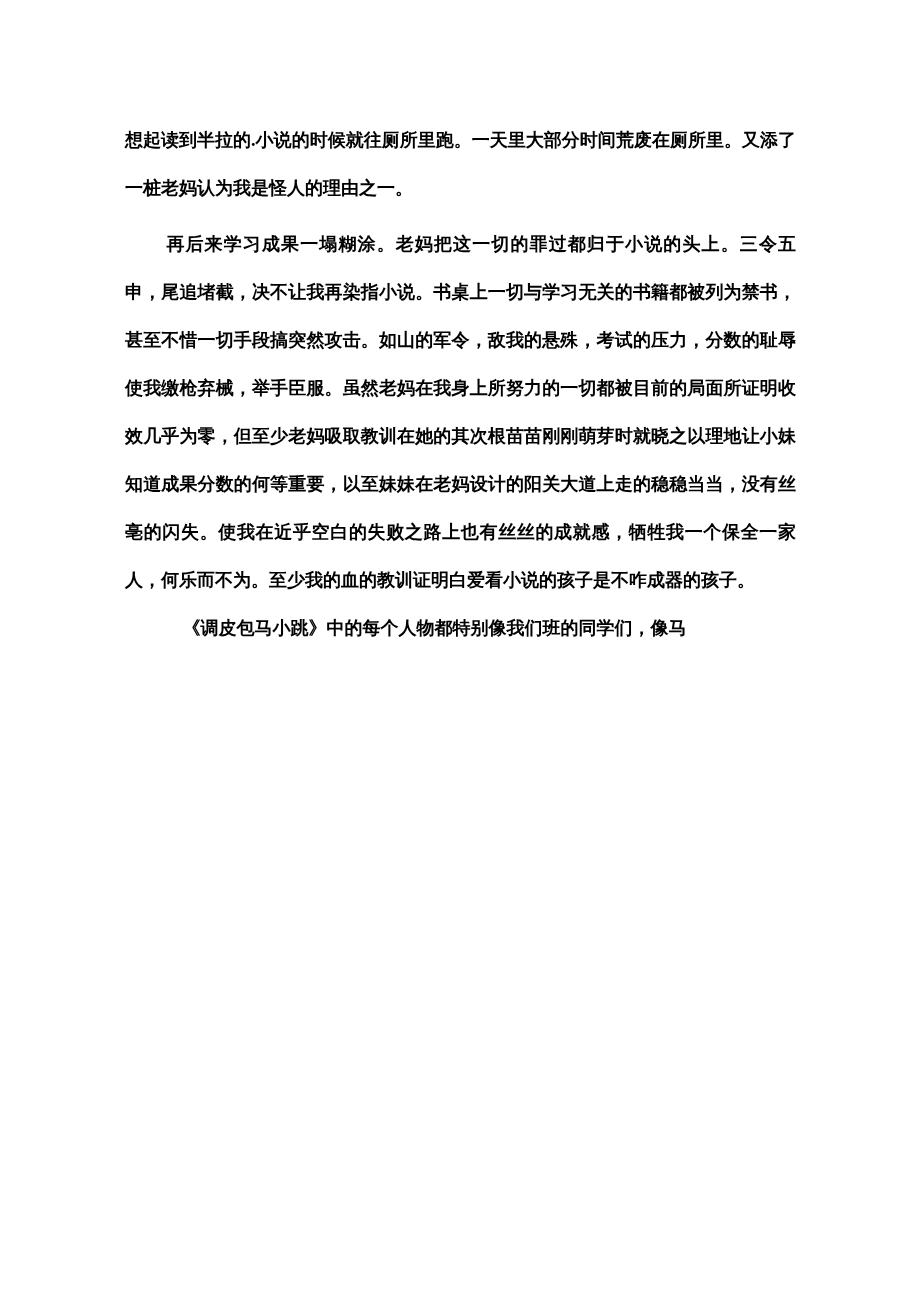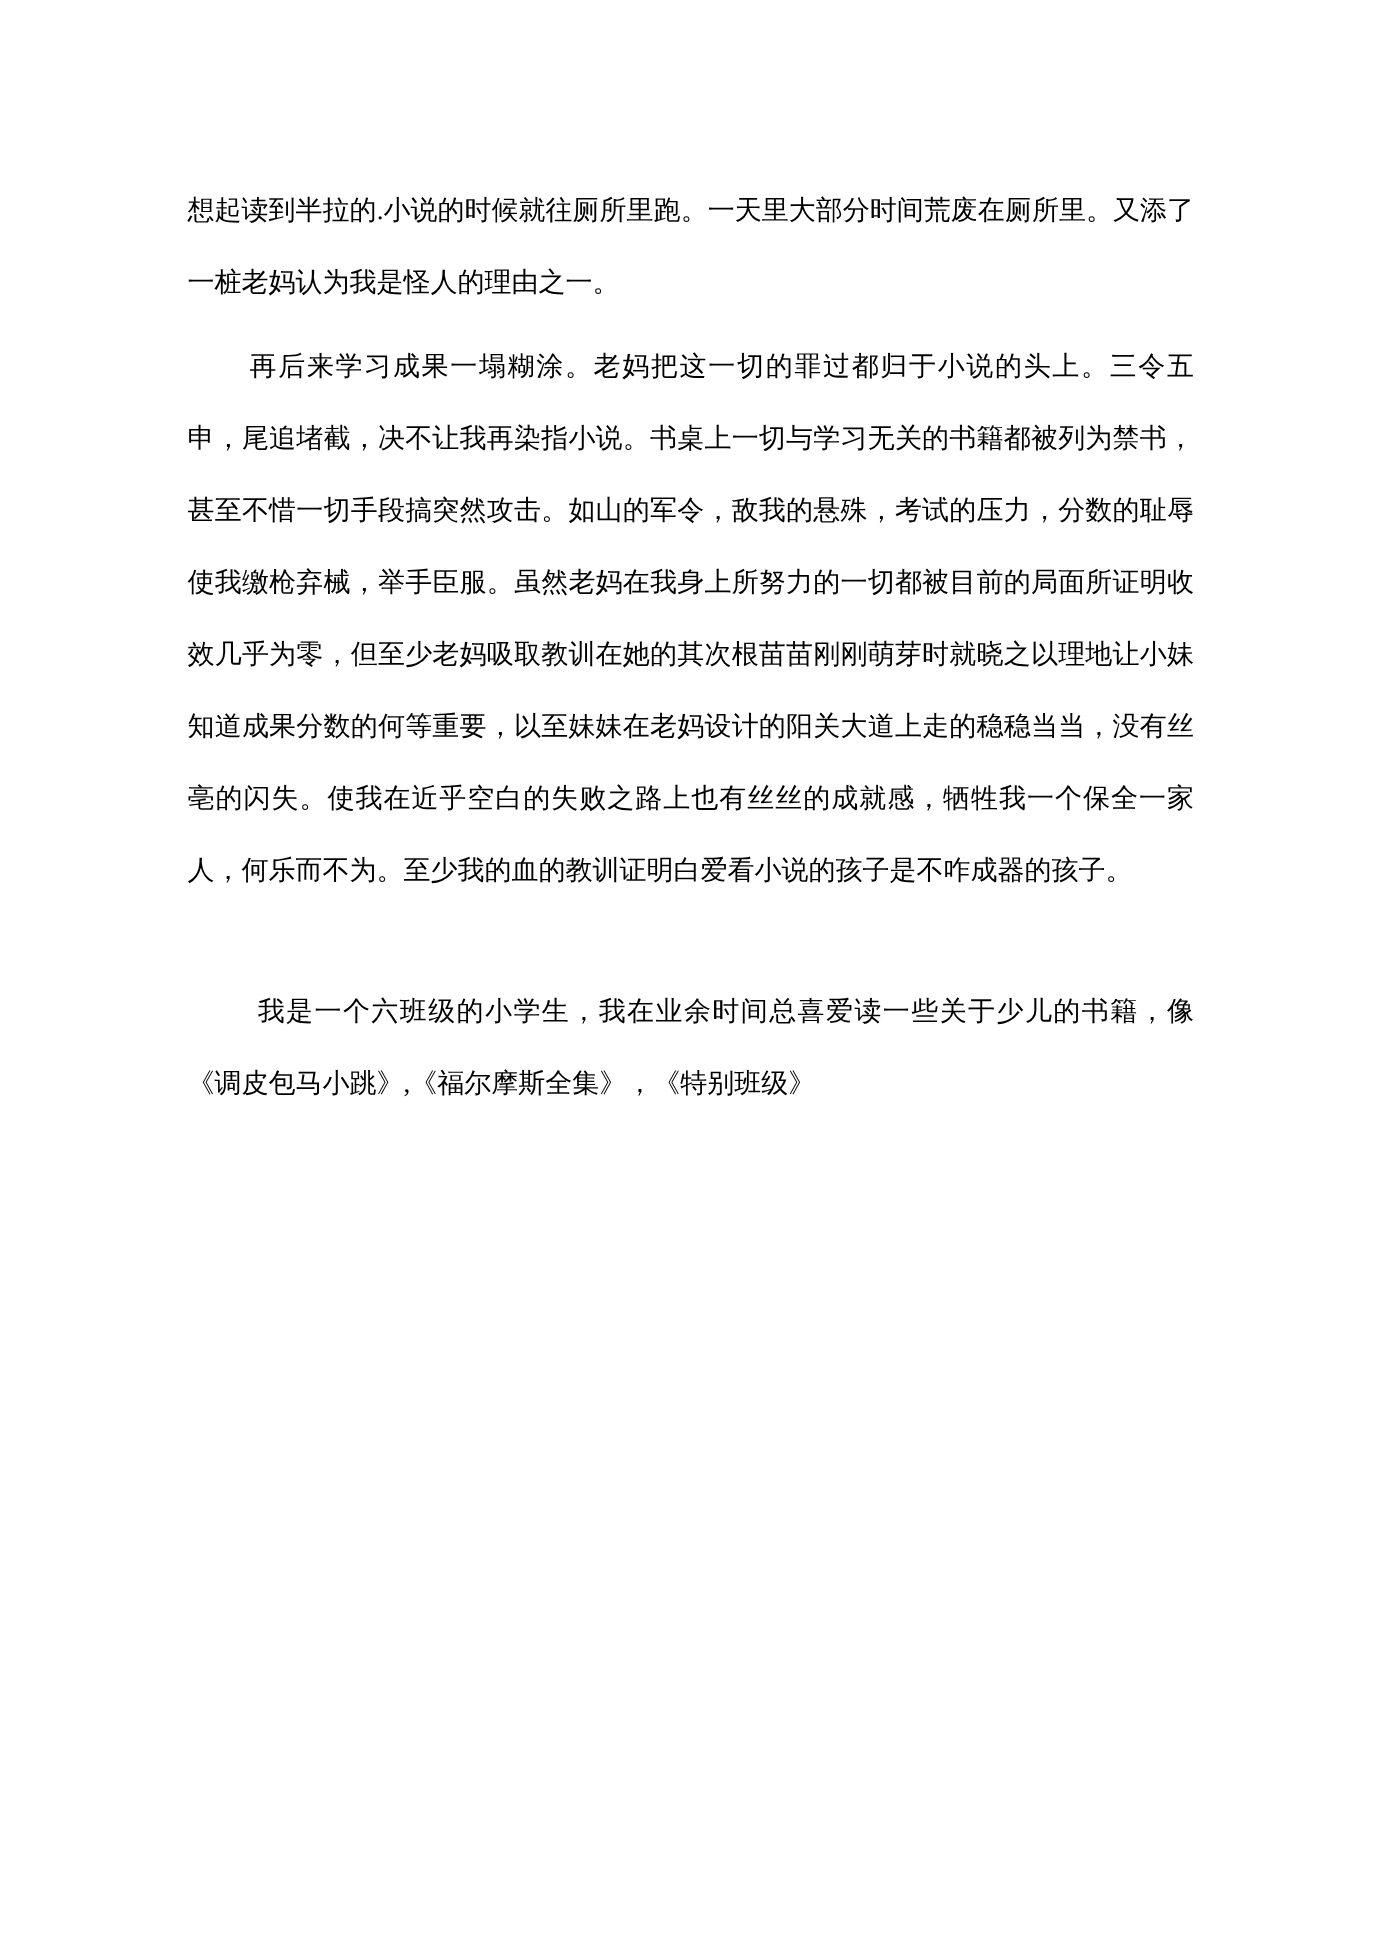--- a/index.html
+++ b/index.html
@@ -9,20 +9,21 @@
   }
   .page {
     width: 920px;
     height: 1301px;
     background: #ffffff;
     box-sizing: border-box;
     padding: 116px 124px 40px 125px;
     overflow: hidden;
     font-family: "Liberation Serif", "DejaVu Serif", serif;
     color: #000000;
+    font-weight: bold;
   }
   .para {
     margin: 0;
     font-size: 18px;
     text-align: justify;
     text-align-last: left;
     word-break: break-all;
     color: #000000;
   }
   .wide {
@@ -40,18 +41,18 @@
   .gap-mid { margin-top: 12px; }
 </style>
 </head>
 <body>
 
 <div class="page">
   <p class="para wide indent-0">想起读到半拉的.小说的时候就往厕所里跑。一天里大部分时间荒废在厕所里。又添了一桩老妈认为我是怪人的理由之一。</p>
 
   <p class="para wide indent-2 gap-small">再后来学习成果一塌糊涂。老妈把这一切的罪过都归于小说的头上。三令五申，尾追堵截，决不让我再染指小说。书桌上一切与学习无关的书籍都被列为禁书，甚至不惜一切手段搞突然攻击。如山的军令，敌我的悬殊，考试的压力，分数的耻辱使我缴枪弃械，举手臣服。虽然老妈在我身上所努力的一切都被目前的局面所证明收效几乎为零，但至少老妈吸取教训在她的其次根苗苗刚刚萌芽时就晓之以理地让小妹知道成果分数的何等重要，以至妹妹在老妈设计的阳关大道上走的稳稳当当，没有丝亳的闪失。使我在近乎空白的失败之路上也有丝丝的成就感，牺牲我一个保全一家人，何乐而不为。至少我的血的教训证明白爱看小说的孩子是不咋成器的孩子。</p>
 
-  <p class="para wide indent-25 gap-large">我是一个六班级的小学生，我在业余时间总喜爱读一些关于少儿的书籍，像《调皮包马小跳》,《福尔摩斯全集》，《特别班级》</p>
 
+  <p class="para wide indent-3">《调皮包马小跳》中的每个人物都特别像我们班的同学们，像马</p>
 
 
 
 </div>
 
 </body></html>

